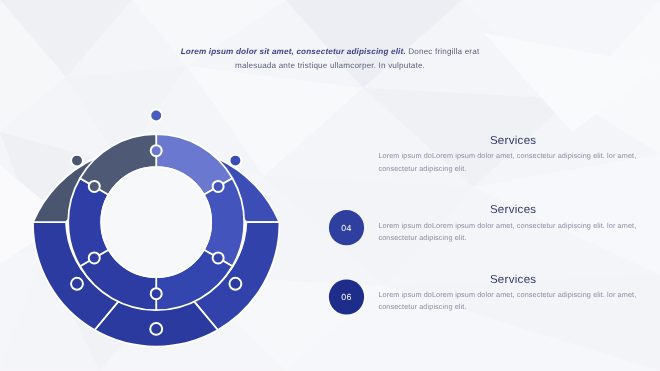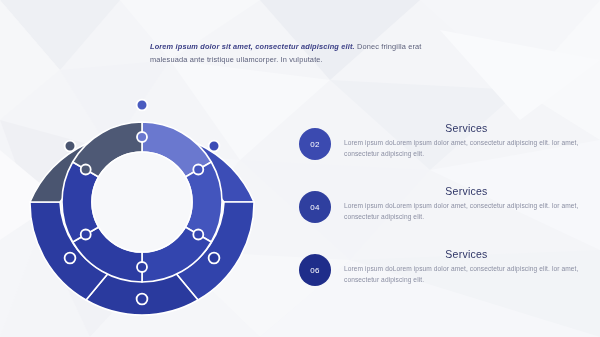--- a/index.html
+++ b/index.html
@@ -24,21 +24,21 @@
     inset: 0;
     width: 600px;
     height: 337px;
   }
   
   .header {
     position: absolute;
     left: 150px;
     top: 40px;
     width: 300px;
-    text-align: left;
+    text-align: center;
     font-size: 7.4px;
     line-height: 13px;
     color: #5b5f7a;
     letter-spacing: 0.15px;
   }
   .header .lead {
     font-weight: bold;
     font-style: italic;
     color: #3b3f86;
   }
@@ -232,21 +232,20 @@
         <circle cx="57.7" cy="81.5" r="5.0" fill="#4e5975" stroke="#ffffff" stroke-width="1.8"></circle>
       </g>
 
       <circle cx="114" cy="114" r="50" fill="#f7f8fa" stroke="#ffffff" stroke-width="1.6"></circle>
     </svg>
   </div>
 
   <div class="list">
 
     <div class="list-item">
-      <div class="badge" style="background:#3b4ab0">02</div>
       <p class="item-title">Services</p>
       <p class="item-body">Lorem ipsum doLorem ipsum dolor amet, consectetur adipiscing elit. lor amet, consectetur adipiscing elit.</p>
     </div>
 
     <div class="list-item">
       <div class="badge" style="background:#2f3f9f">04</div>
       <p class="item-title">Services</p>
       <p class="item-body">Lorem ipsum doLorem ipsum dolor amet, consectetur adipiscing elit. lor amet, consectetur adipiscing elit.</p>
     </div>
 

